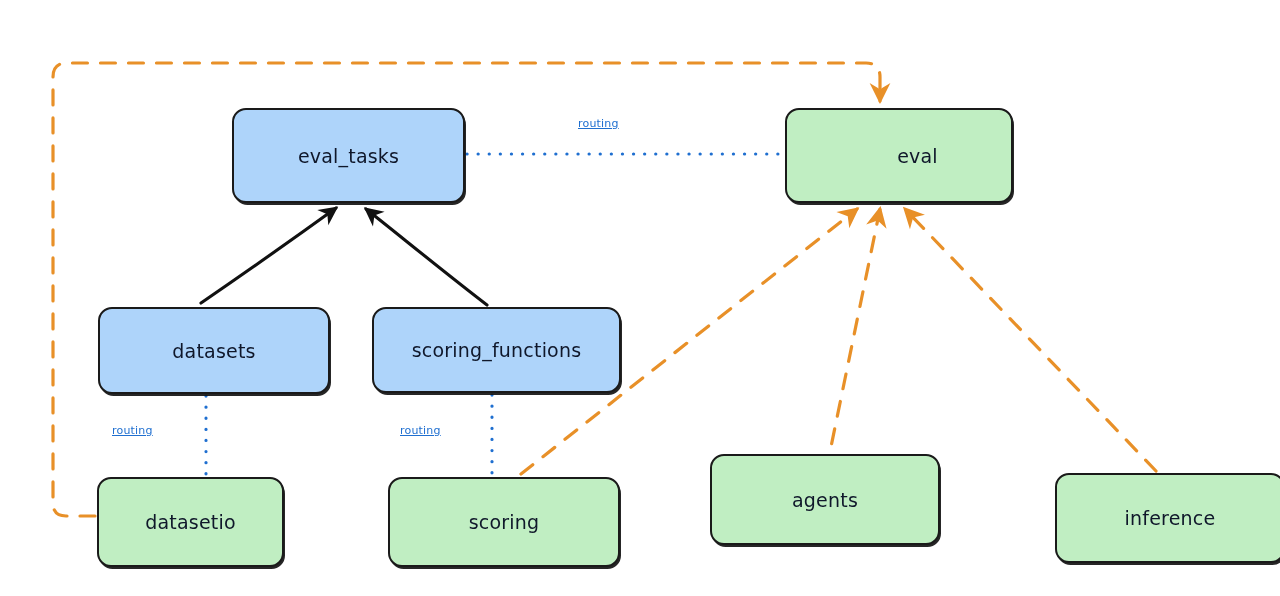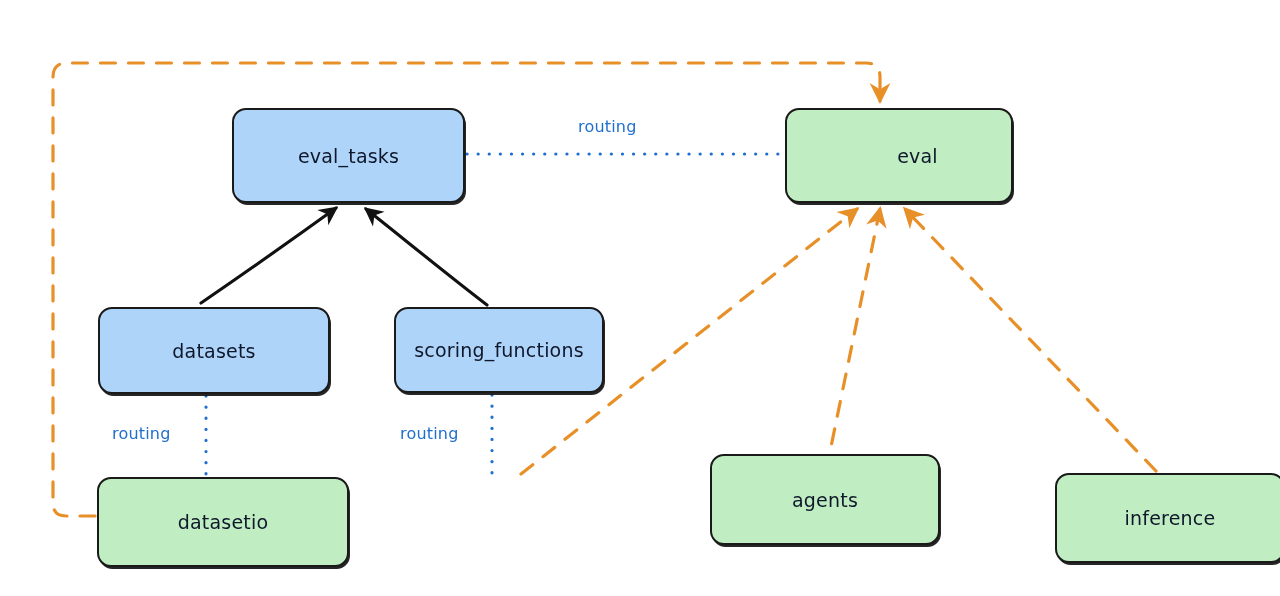--- a/index.html
+++ b/index.html
@@ -44,24 +44,25 @@
   }
   .node.blue  { background: #aed4fa; }
   .node.green { background: #c0eec2; }
   .node-label {
     pointer-events: none;
     white-space: nowrap;
   }
   .edge-label {
     position: absolute;
     font-family: "DejaVu Sans", sans-serif;
-    font-size: 16px;
+    font-size: 11px;
     color: #1f6fd0;
     white-space: nowrap;
     letter-spacing: 0.2px;
+    text-decoration: underline;
   }
 </style>
 </head>
 <body>
 
 <div id="canvas">
 
   <svg id="edges" viewBox="0 0 1280 596">
     <defs>
       <marker id="arrow-black" viewBox="0 0 12 12" refX="9.5" refY="6" markerWidth="7" markerHeight="7" orient="auto-start-reverse">
@@ -96,28 +97,31 @@
   </div>
 
   <div class="node green" style="left:785px; top:108px; width:228px; height:95px;padding-left:37px;">
     <span class="node-label">eval</span>
   </div>
 
   <div class="node blue" style="left:98px; top:307px; width:232px; height:87px;">
     <span class="node-label">datasets</span>
   </div>
 
-  <div class="node blue" style="left:394px; top:307px; width:210px; height:86px;">
+  <div class="node blue" style="left:372px; top:307px; width:249px; height:86px;">
     <span class="node-label">scoring_functions</span>
   </div>
 
-  <div class="node green" style="left:97px; top:477px; width:252px; height:90px;text-align:center;">
+  <div class="node green" style="left:97px; top:477px; width:187px; height:90px;text-align:center;">
     <span class="node-label">datasetio</span>
   </div>
 
+  <div class="node green" style="left:388px; top:477px; width:232px; height:90px;">
+    <span class="node-label">scoring</span>
+  </div>
 
   <div class="node green" style="left:710px; top:454px; width:230px; height:91px;">
     <span class="node-label">agents</span>
   </div>
 
   <div class="node green" style="left:1040px; top:473px; width:230px; height:90px;margin-left:15px;">
     <span class="node-label">inference</span>
   </div>
 
   <div class="edge-label" style="left:578px; top:117px;">routing</div>

